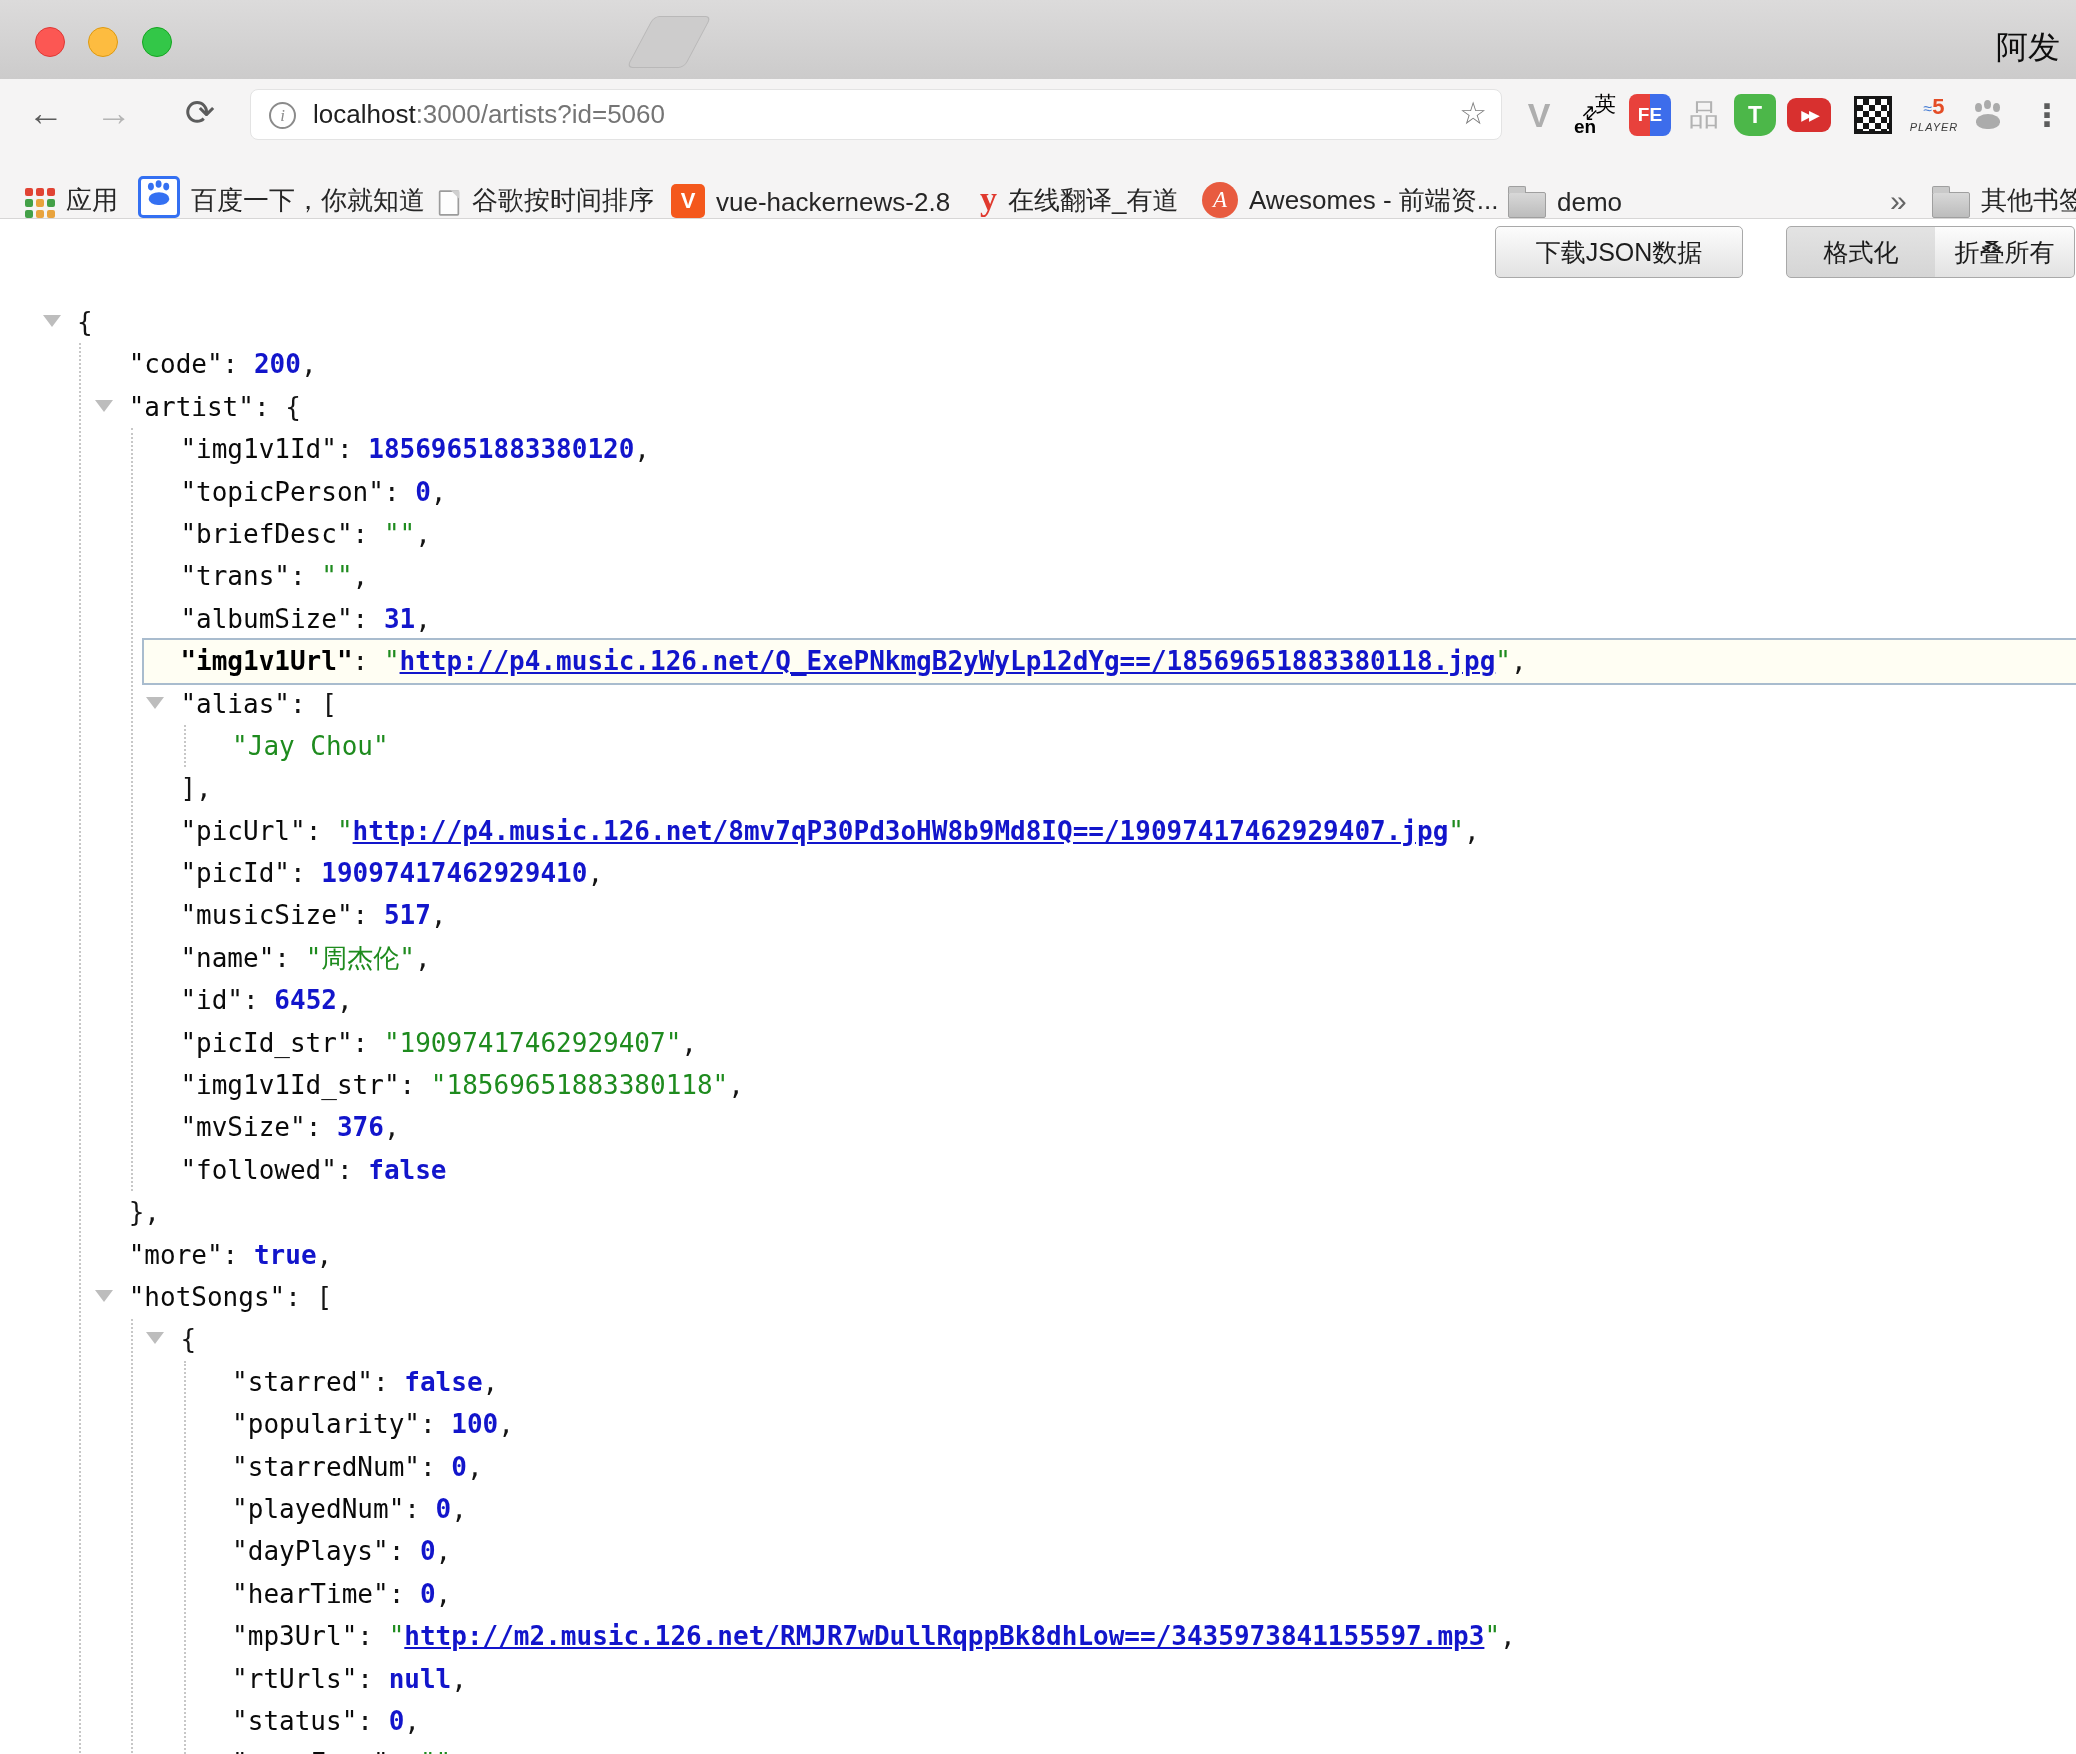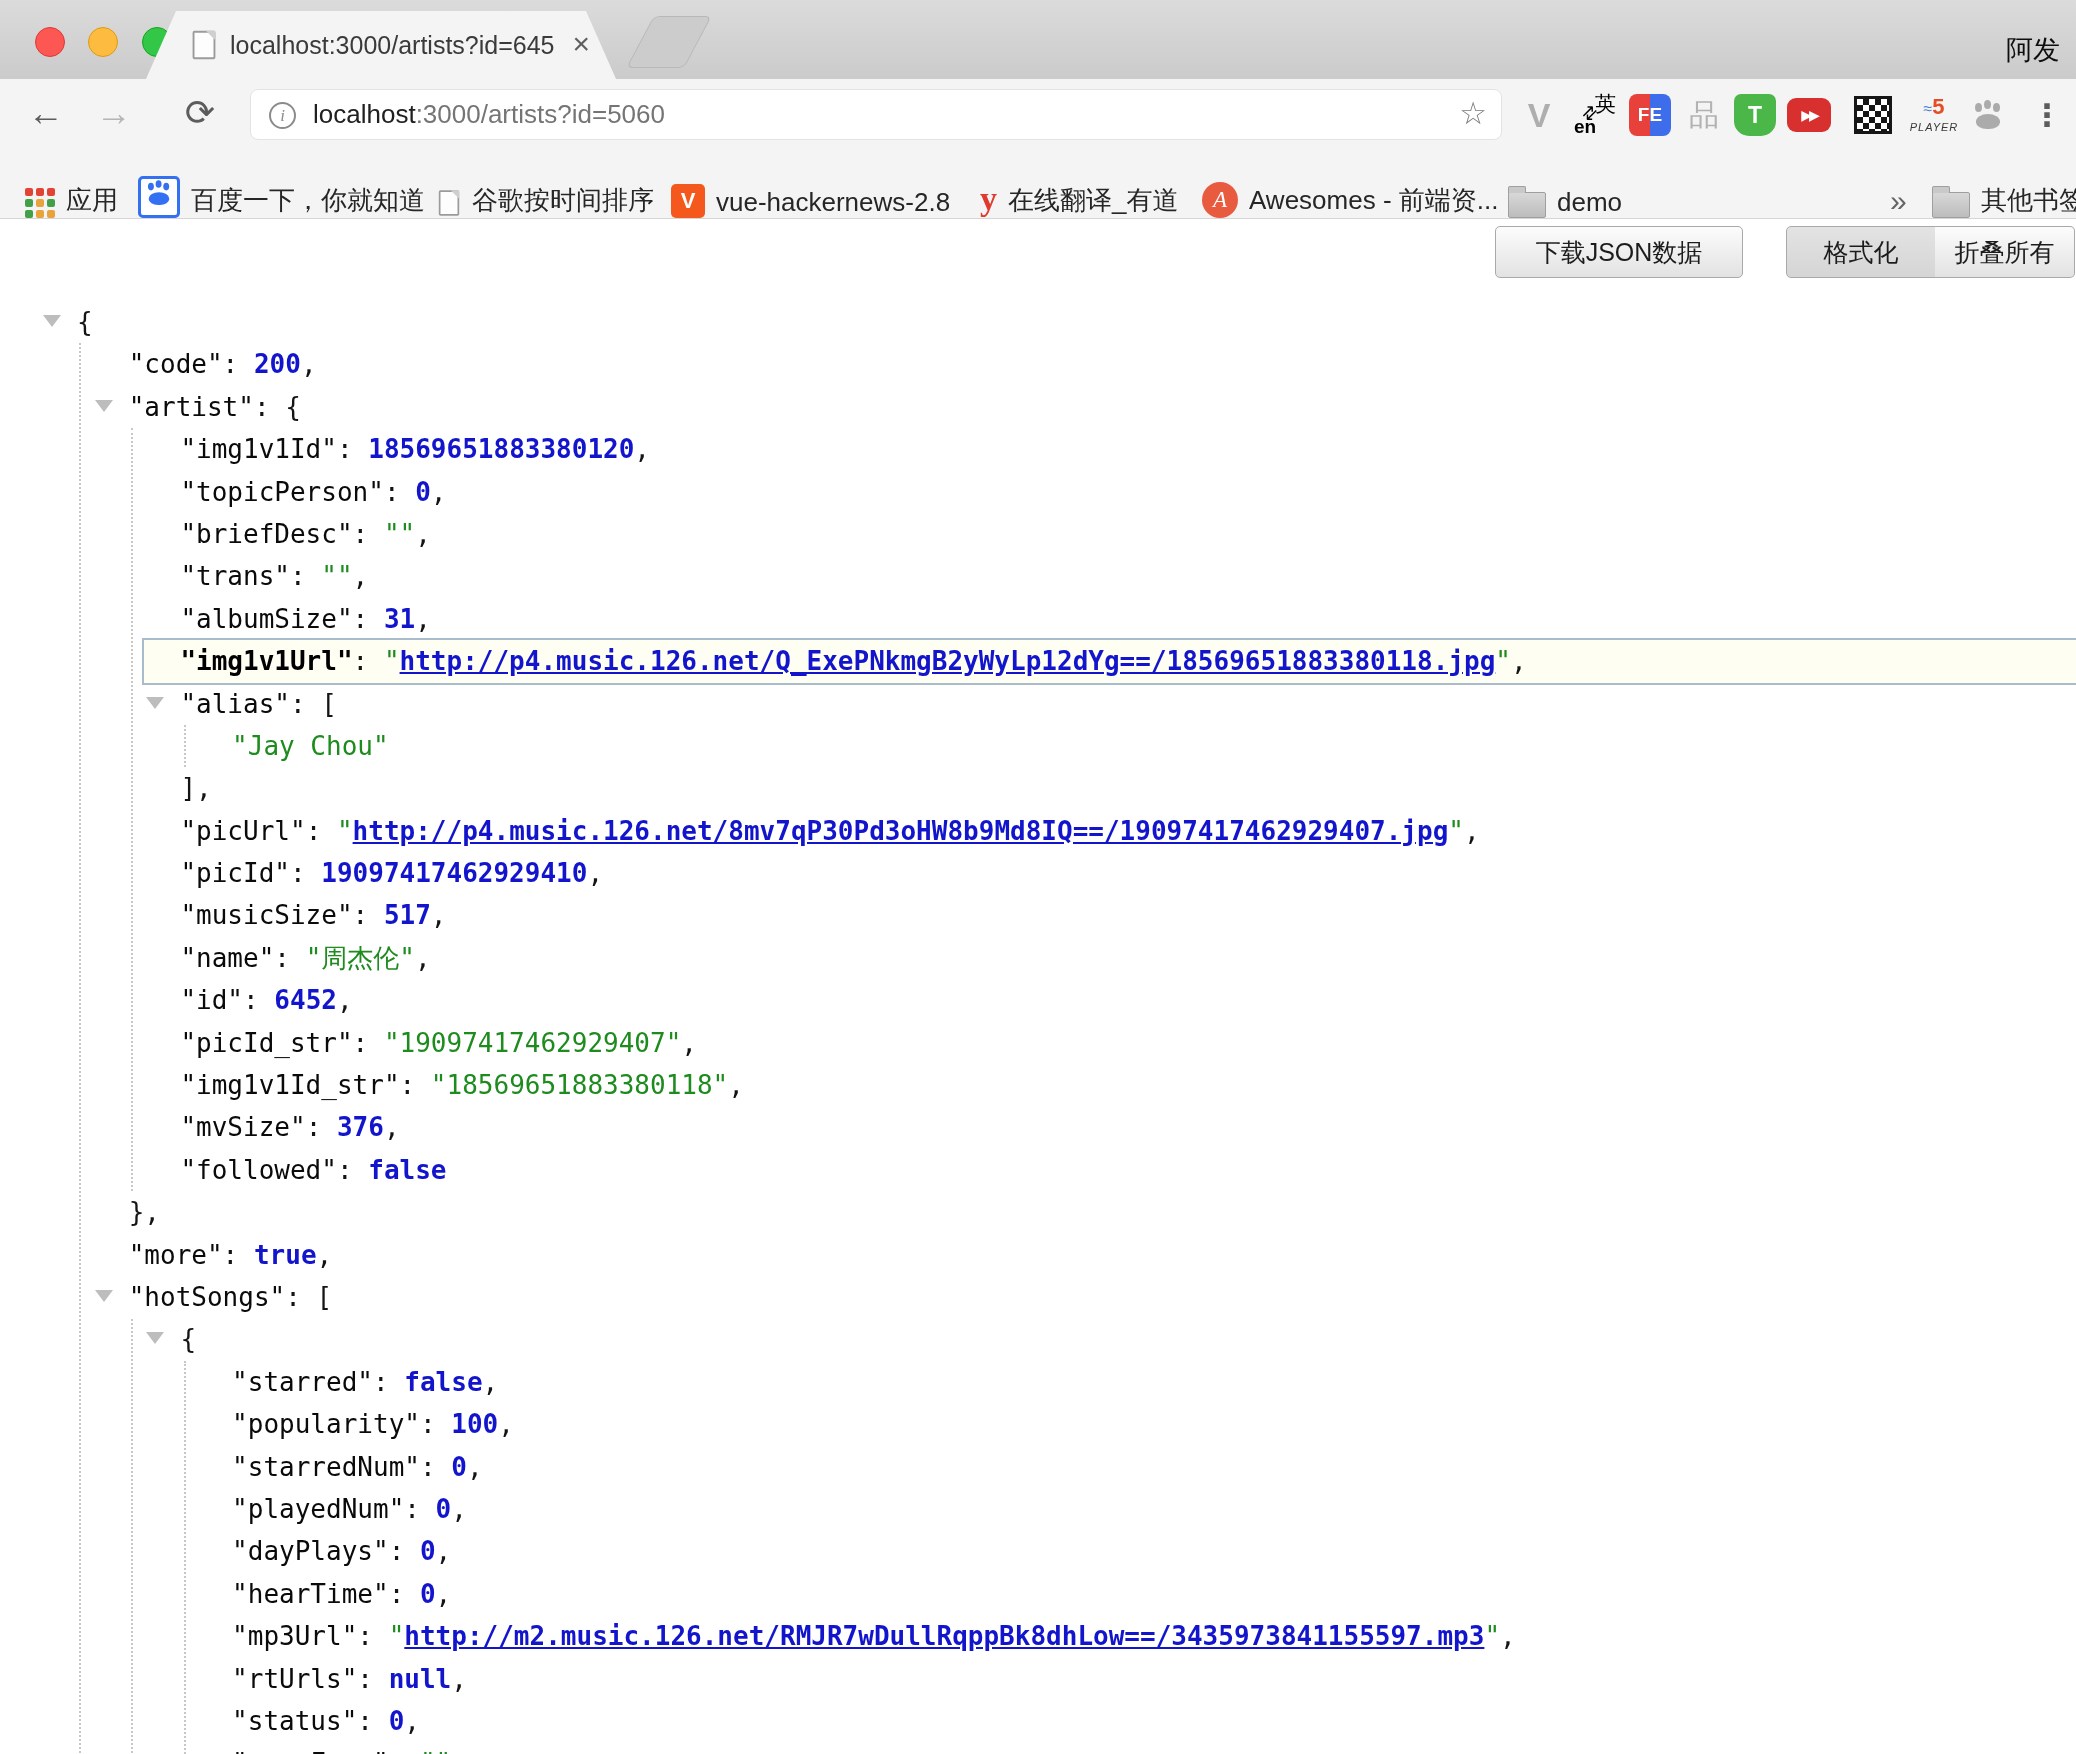--- a/index.html
+++ b/index.html
@@ -17,21 +17,21 @@
     background:#F5F4F4; clip-path:polygon(0 100%,30px 0,calc(100% - 30px) 0,100% 100%);
     display:flex; align-items:center; }
   .tab-title { position:absolute; left:84px; top:0; width:480px; height:68px;
     line-height:68px; font-size:25px; color:#3A3A3A; white-space:nowrap; overflow:hidden; }
   .tab-fade { position:absolute; left:500px; top:4px; width:66px; height:60px;
     background:linear-gradient(90deg,rgba(245,244,244,0),#F5F4F4 75%); }
   .tab-close { position:absolute; right:26px; top:0; height:68px; line-height:66px;
     font-size:30px; color:#5F5F5F; cursor:pointer; }
   .newtab { position:absolute; left:640px; top:16px; width:58px; height:52px;
     background:#CDCCCC; border:1px solid #B9B8B8; border-radius:6px; transform:skewX(-28deg); }
-  .profile-name { position:absolute; right:16px; top:32px; font-size:27px; color:#0E0E0E; }
+  .profile-name { position:absolute; right:16px; top:26px; font-size:32px; color:#0E0E0E; }
 
   
   .doc-icon { position:relative; width:24px; height:30px; background:#FDFDFD;
     border:2px solid #9B9B9B; border-radius:2px; }
   .doc-icon::before { content:""; position:absolute; right:-2px; top:-2px;
     border-style:solid; border-width:0 10px 10px 0; border-color:transparent #CFCFCF transparent transparent; }
 
   
   .toolbar { position:absolute; left:0; top:79px; width:2076px; height:71px; background:#F5F4F4; }
   .navbtn { position:absolute; top:0; height:71px; line-height:68px; font-size:36px; color:#5C5C5C; cursor:pointer; }
@@ -119,26 +119,20 @@
   .seg-l  { color:#1215CB; font-weight:bold; text-decoration:underline; cursor:pointer; }
 </style>
 </head>
 <body>
 
 <div class="titlebar">
   <span class="traffic t-red"></span>
   <span class="traffic t-yellow"></span>
   <span class="traffic t-green"></span>
 
-  <div class="tab">
-    <div style="position:absolute;left:46px;top:19px;transform:scale(.95)" class="doc-icon"></div>
-    <div class="tab-title">localhost:3000/artists?id=645</div>
-    <div class="tab-fade"></div>
-    <span class="tab-close">×</span>
-  </div>
   <div class="newtab"></div>
   <div class="profile-name">阿发</div>
 </div>
 
 <div class="toolbar">
   <span class="navbtn" style="left:28px">←</span>
   <span class="navbtn" style="left:96px;color:#B5B5B5">→</span>
   <span class="navbtn" style="left:185px">⟳</span>
 
   <div class="urlbar">

